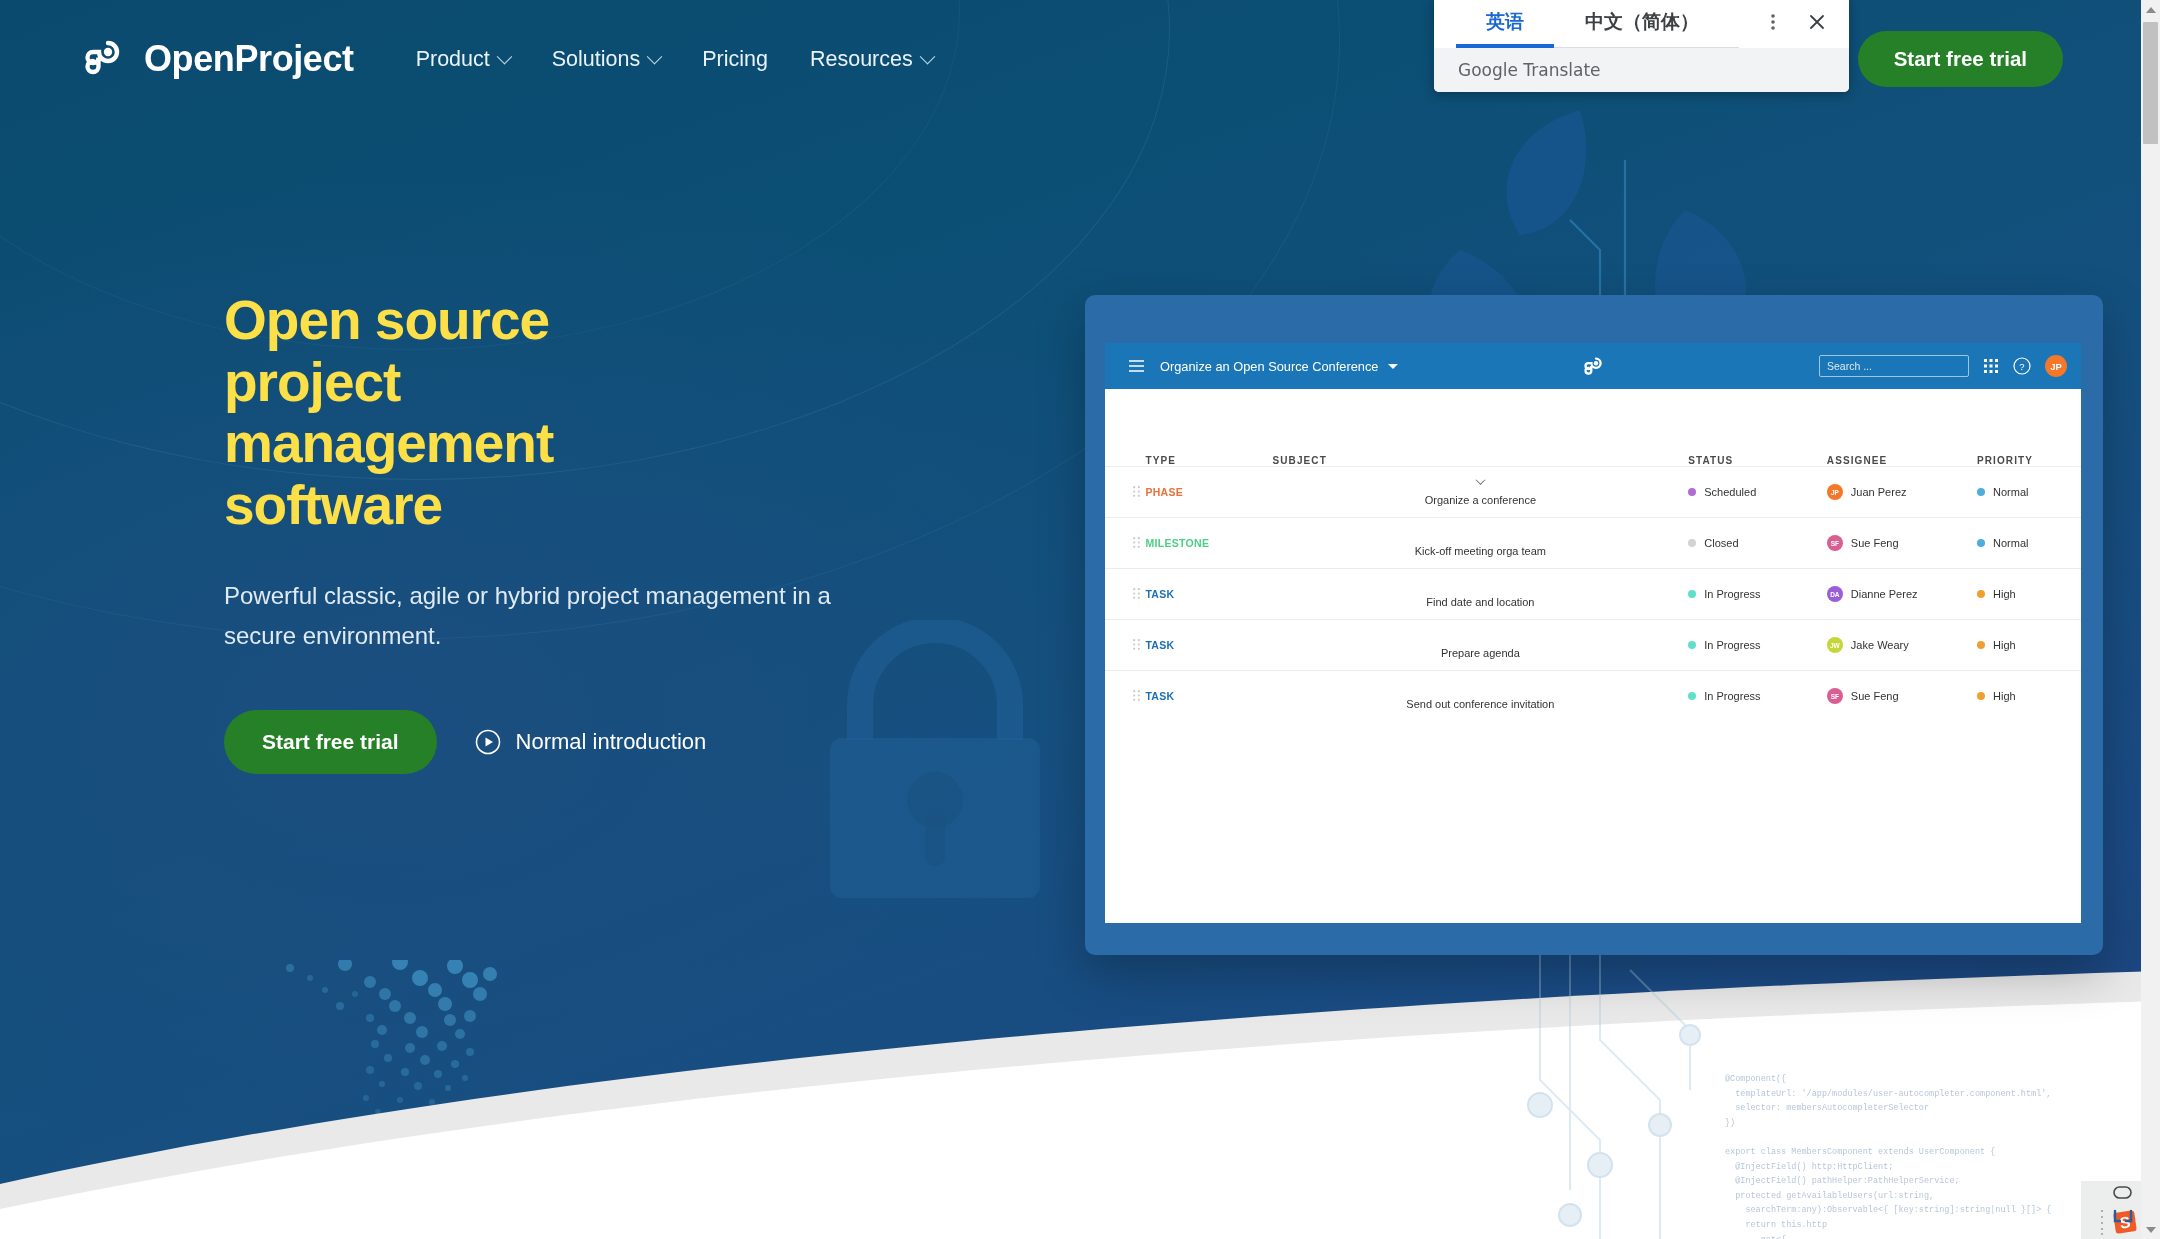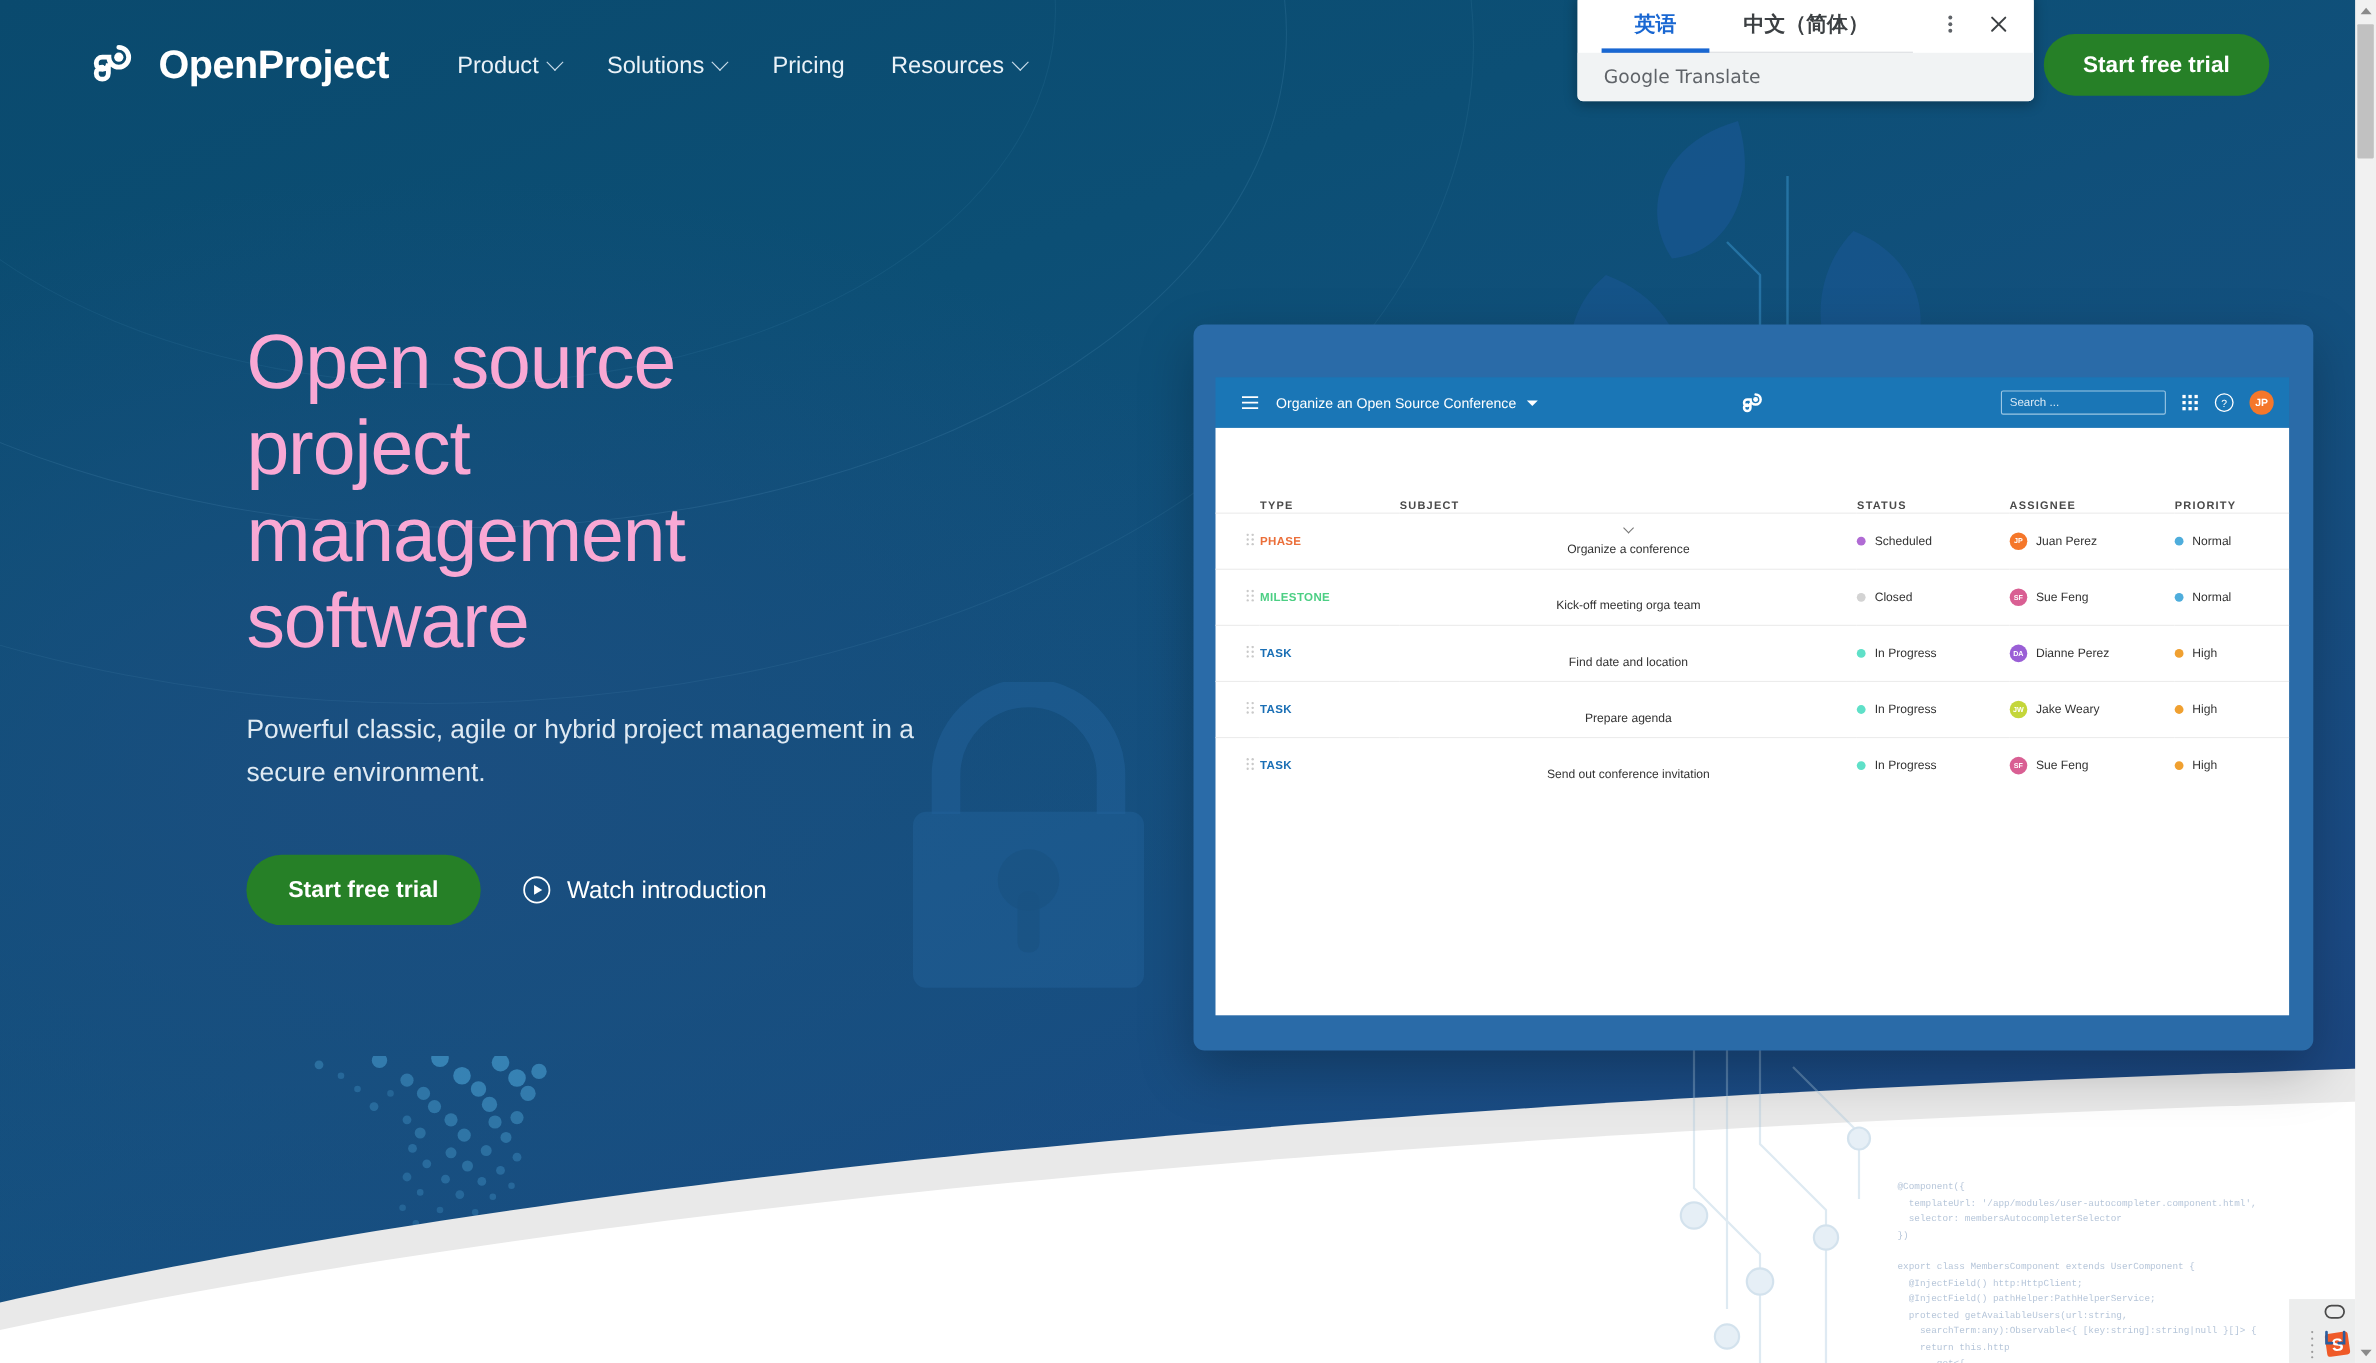--- a/index.html
+++ b/index.html
@@ -101,21 +101,21 @@
     cursor: pointer; border-radius: 50%;
   }
   .gt-foot {
     background: #f1f3f4; height: 44px; display: flex; align-items: center; padding-left: 24px;
   }
   .gt-foot span { font-size: 17px; color: #5f6368; font-family: "DejaVu Sans", sans-serif; }
 
   
   .hero-text { position: absolute; left: 224px; top: 290px; width: 620px; z-index: 10; }
   .hero-title {
-    color: #f9a8d4; font-size: 70px; font-weight: 400; line-height: 1.12; letter-spacing: -1px;
+    color: #fde047; font-size: 55px; font-weight: 700; line-height: 1.12; letter-spacing: -1px;
   }
   .hero-sub {
     color: #dfeaf3; font-size: 24px; line-height: 1.65; margin-top: 40px; font-weight: 300;
   }
   .hero-cta { display: flex; align-items: center; gap: 38px; margin-top: 54px; }
   .hero-trial {
     background: #268027; color: #fff; font-size: 21px; font-weight: 700;
     padding: 20px 38px; border-radius: 40px; border: none; cursor: pointer;
   }
   .hero-watch { display: flex; align-items: center; gap: 15px; color: #fff; font-size: 22px; cursor: pointer; font-weight: 300; }
@@ -420,21 +420,21 @@
       <span>software</span>
     </h1>
     <p class="hero-sub">Powerful classic, agile or hybrid project management in a secure environment.</p>
     <div class="hero-cta">
       <button class="hero-trial">Start free trial</button>
       <div class="hero-watch">
         <svg class="play-ic" viewBox="0 0 26 26">
           <circle cx="13" cy="13" r="11.5" fill="none" stroke="#fff" stroke-width="1.6"></circle>
           <path d="M10.5 8.5 L18 13 L10.5 17.5 Z" fill="#fff"></path>
         </svg>
-        <span>Watch introduction</span>
+        <span>Normal introduction</span>
       </div>
     </div>
   </div>
 
   <div class="app-shot">
     <div class="app-frame"></div>
     <div class="app-inner">
 
       <div class="app-topbar">
         <svg class="hamb" viewBox="0 0 15 12">

